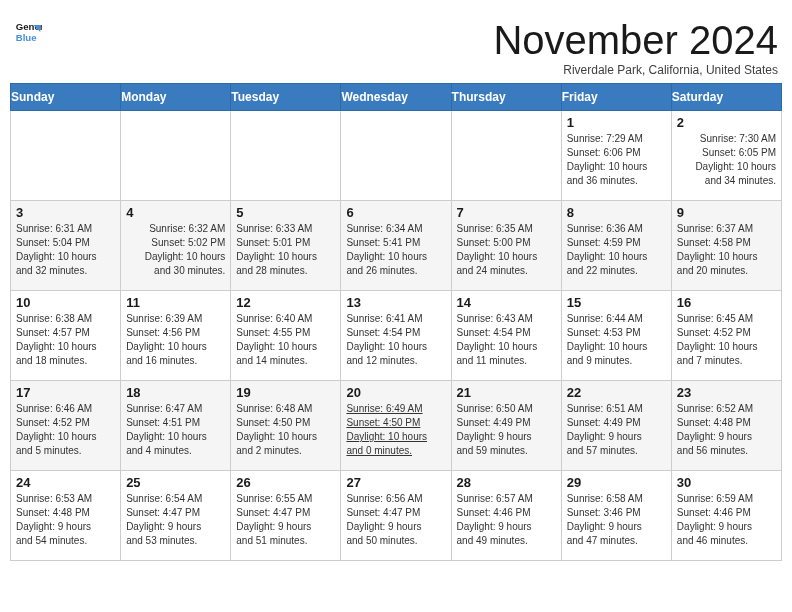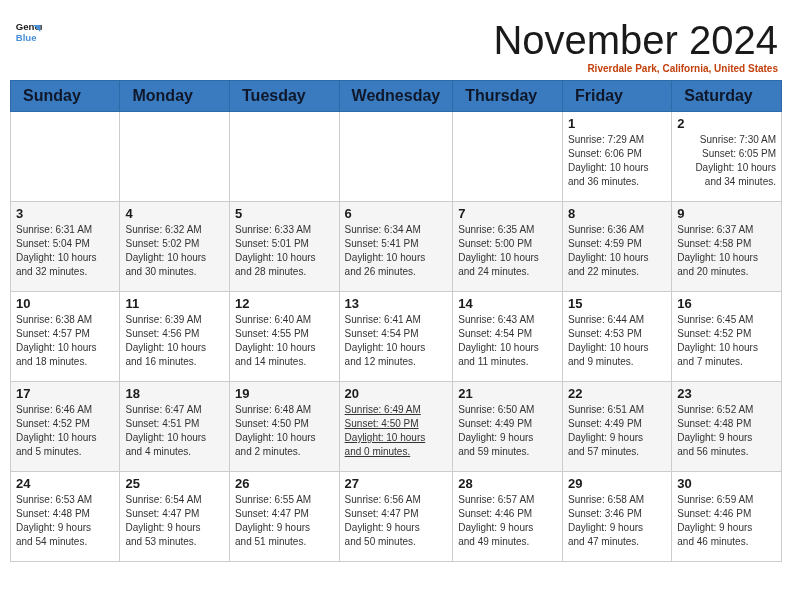--- a/index.html
+++ b/index.html
@@ -27,35 +27,34 @@
     }
     .title-area {
       text-align: right;
     }
     .month-title {
       font-size: 40px;
       font-weight: normal;
       color: #1a1a1a;
     }
     .location-subtitle {
-      font-size: 10px;
-      color: #c2410c;
-      font-weight: bold;
+      font-size: 12px;
+      color: #404040;
     }
     .calendar {
       width: 100%;
       border-collapse: collapse;
       border: 1px solid #ccc;
     }
     .calendar th {
       background: #3a7bbf;
-      color: #0f172a;
-      font-size: 16px;
+      color: #ffffff;
+      font-size: 12px;
       font-weight: bold;
-      padding: 6px 12px;
+      padding: 6px 0;
       text-align: left;
       border: 1px solid #2d6aa8;
     }
     .calendar td {
       width: 110px;
       height: 90px;
       vertical-align: top;
       padding: 4px 5px;
       border: 1px solid #ccc;
       font-size: 10.5px;
@@ -135,21 +134,21 @@
       <tr>
         <td>
           <span class="day-number">3</span>
           <div class="day-info" style="white-space: pre-line;">Sunrise: 6:31 AM
 Sunset: 5:04 PM
 Daylight: 10 hours
 and 32 minutes.</div>
         </td>
         <td>
           <span class="day-number">4</span>
-          <div class="day-info" style="white-space: pre-line;">Sunrise: 6:32 AM
+          <div class="day-info" style="white-space: pre-line; text-align: right;">Sunrise: 6:32 AM
 Sunset: 5:02 PM
 Daylight: 10 hours
 and 30 minutes.</div>
         </td>
         <td>
           <span class="day-number">5</span>
           <div class="day-info" style="white-space: pre-line;">Sunrise: 6:33 AM
 Sunset: 5:01 PM
 Daylight: 10 hours
 and 28 minutes.</div>

